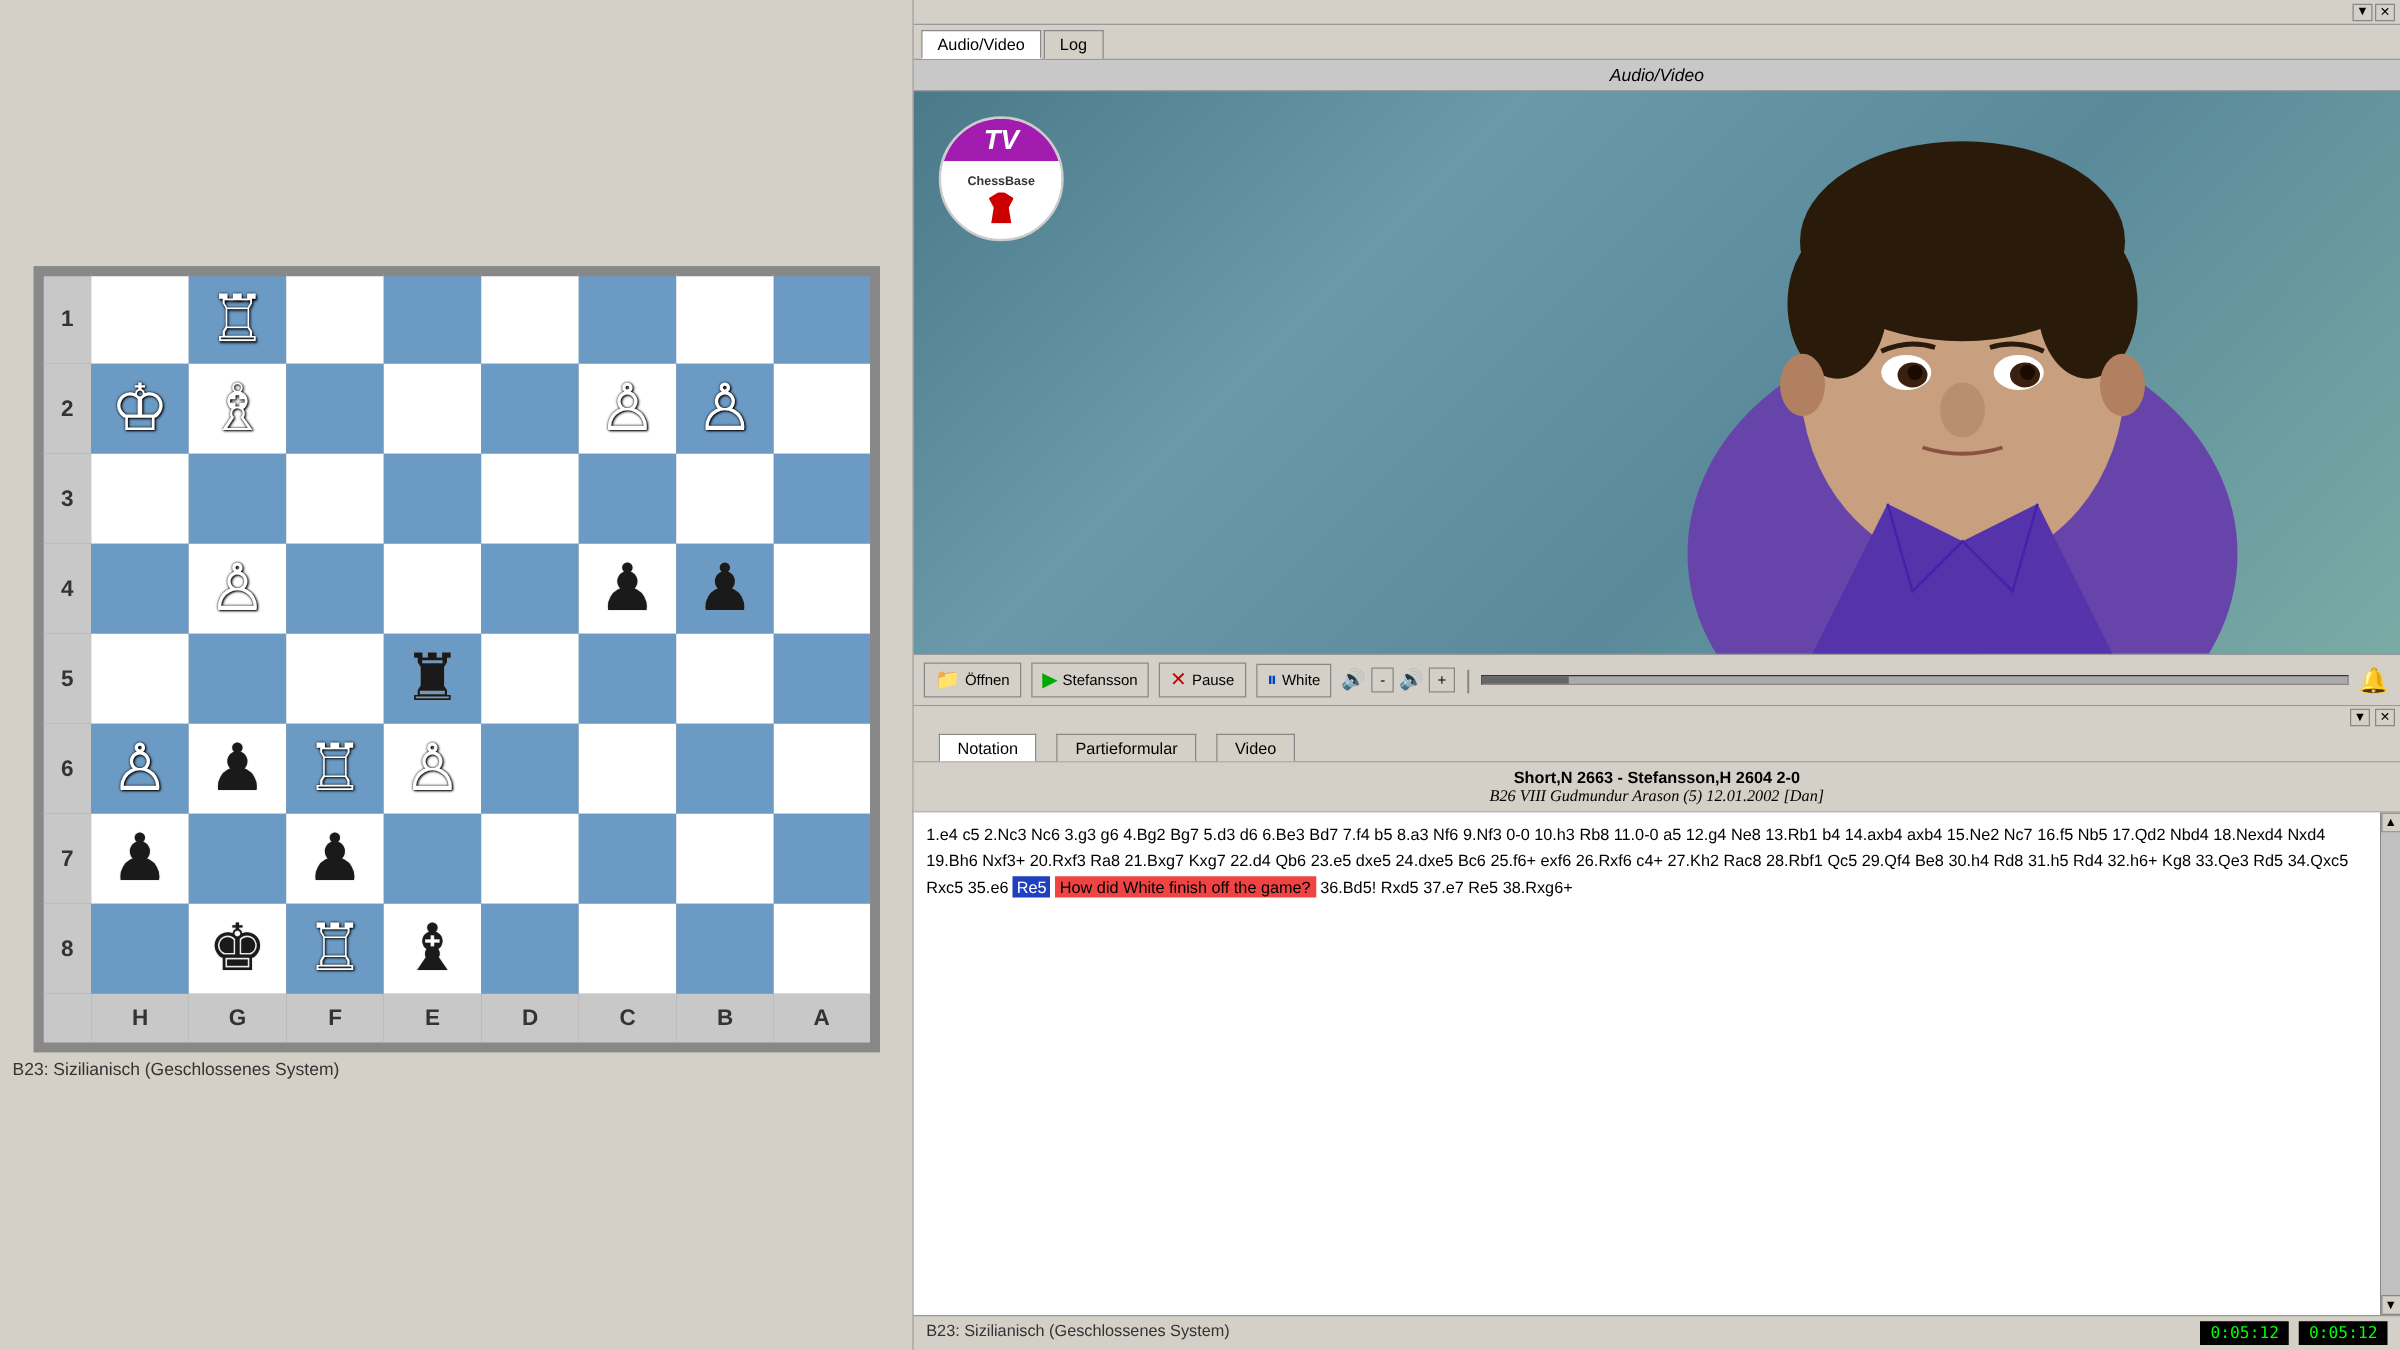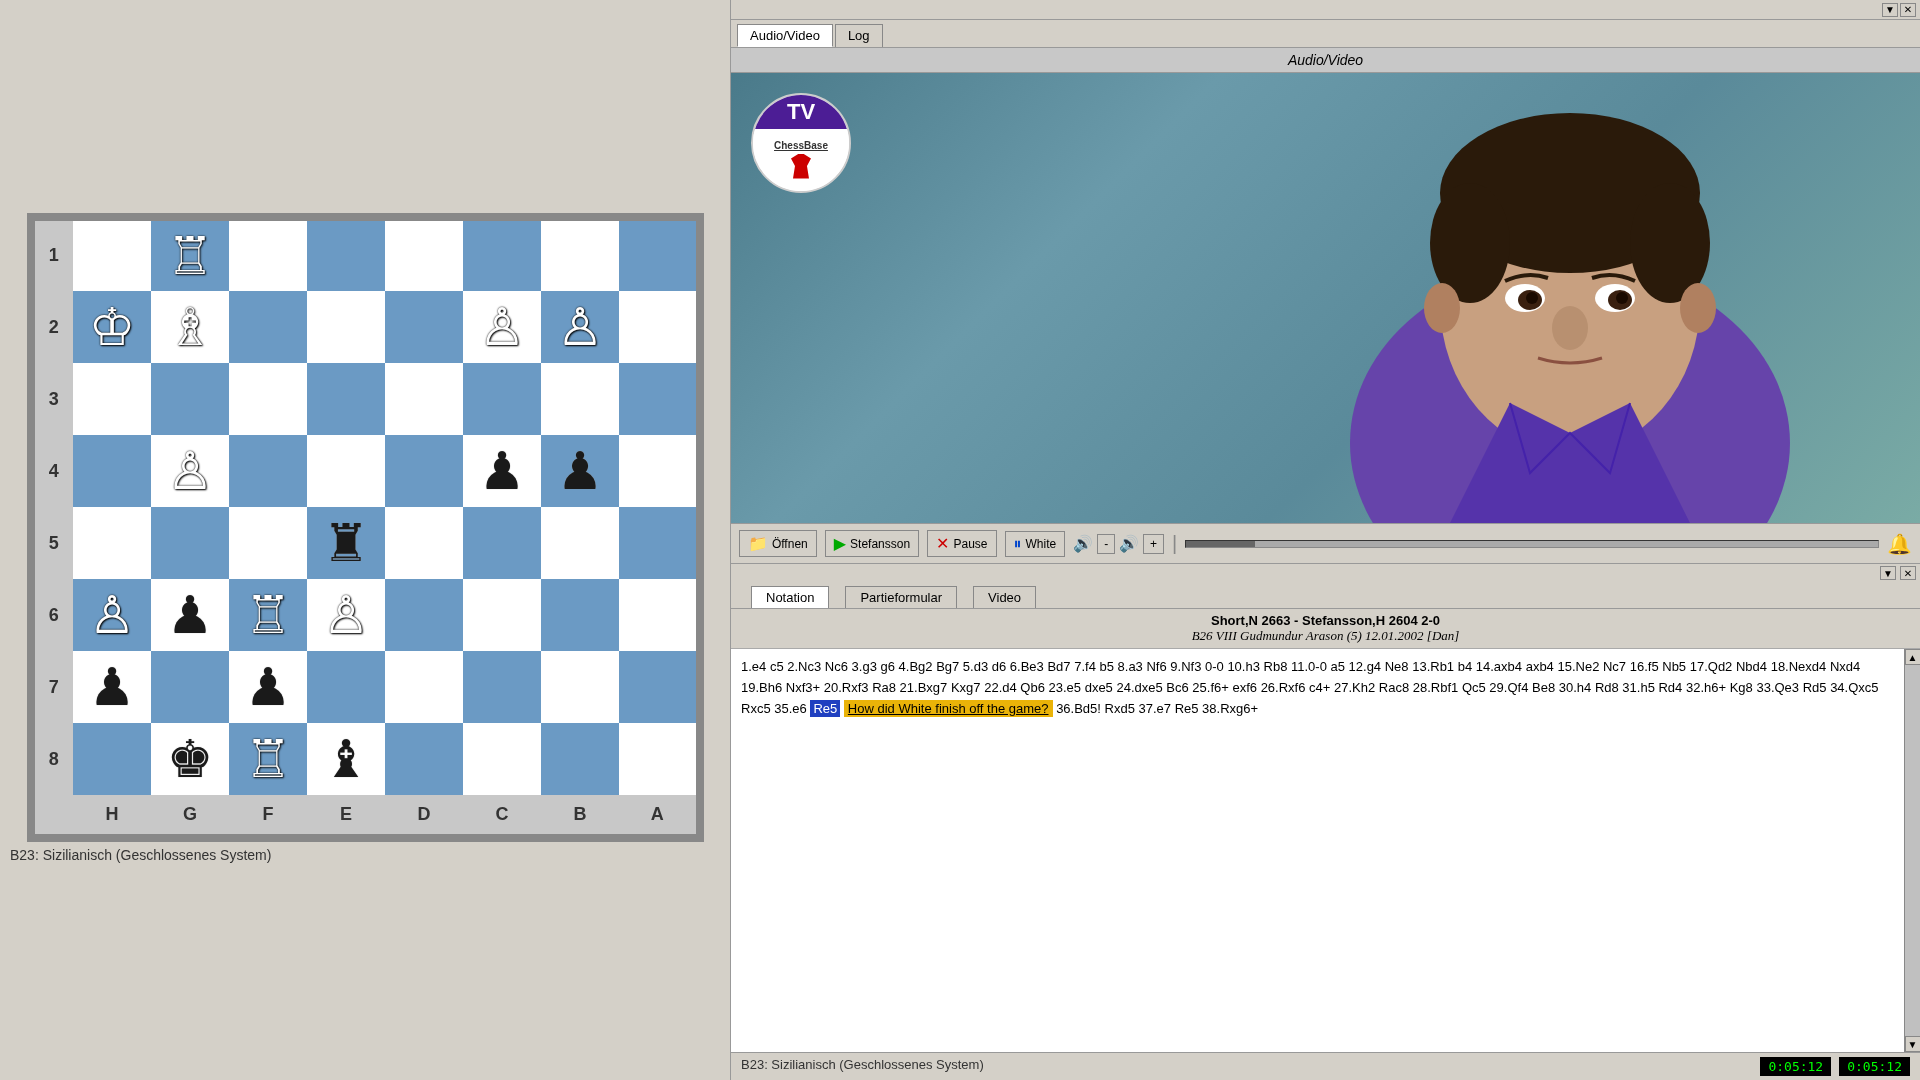--- a/index.html
+++ b/index.html
@@ -247,23 +247,22 @@
       color: #000;
     }
 
     .highlight-move {
       background: #2040c0;
       color: white;
       padding: 1px 3px;
     }
 
     .question-text {
-      background: #eab308;
+      background: #ef4444;
       padding: 1px 4px;
-      text-decoration: underline;
     }
 
     .notation-wrapper {
       position: relative;
       flex: 1;
       display: flex;
     }
 
     .notation-scroll {
       width: 16px;
@@ -445,26 +444,26 @@
       <div class="av-tab">Log</div>
     </div>
 
     <div class="av-header">Audio/Video</div>
 
     <div class="video-container">
       <div class="video-bg">
 
         <div class="tv-logo">
           <div style="width:100px;height:100px;border-radius:50%;background:white;display:flex;flex-direction:column;overflow:hidden;border:2px solid #ccc;">
-            <div style="background:#4c1d95;color:white;font-size:22px;font-weight:bold;text-align:center;padding:4px 0;">
+            <div style="background:#a21caf;color:white;font-size:22px;font-weight:bold;text-align:center;padding:4px 0;font-style:italic;">
               <span>TV</span>
             </div>
             <div style="background:white;flex:1;display:flex;align-items:center;justify-content:center;">
               <div style="display:flex;flex-direction:column;align-items:center;">
-                <span style="font-size:10px;font-weight:bold;color:#333;text-decoration:underline;">ChessBase</span>
+                <span style="font-size:10px;font-weight:bold;color:#333;">ChessBase</span>
 
                 <div style="width:30px;height:30px;position:relative;">
                   <div style="width:20px;height:25px;background:#cc0000;position:absolute;left:5px;top:3px;clip-path:polygon(10% 100%,90% 100%,80% 50%,100% 20%,60% 0%,40% 0%,0% 20%,20% 50%)"></div>
                 </div>
               </div>
             </div>
           </div>
         </div>
 
         <svg class="person-svg" width="600" height="430" viewBox="0 0 600 430">

